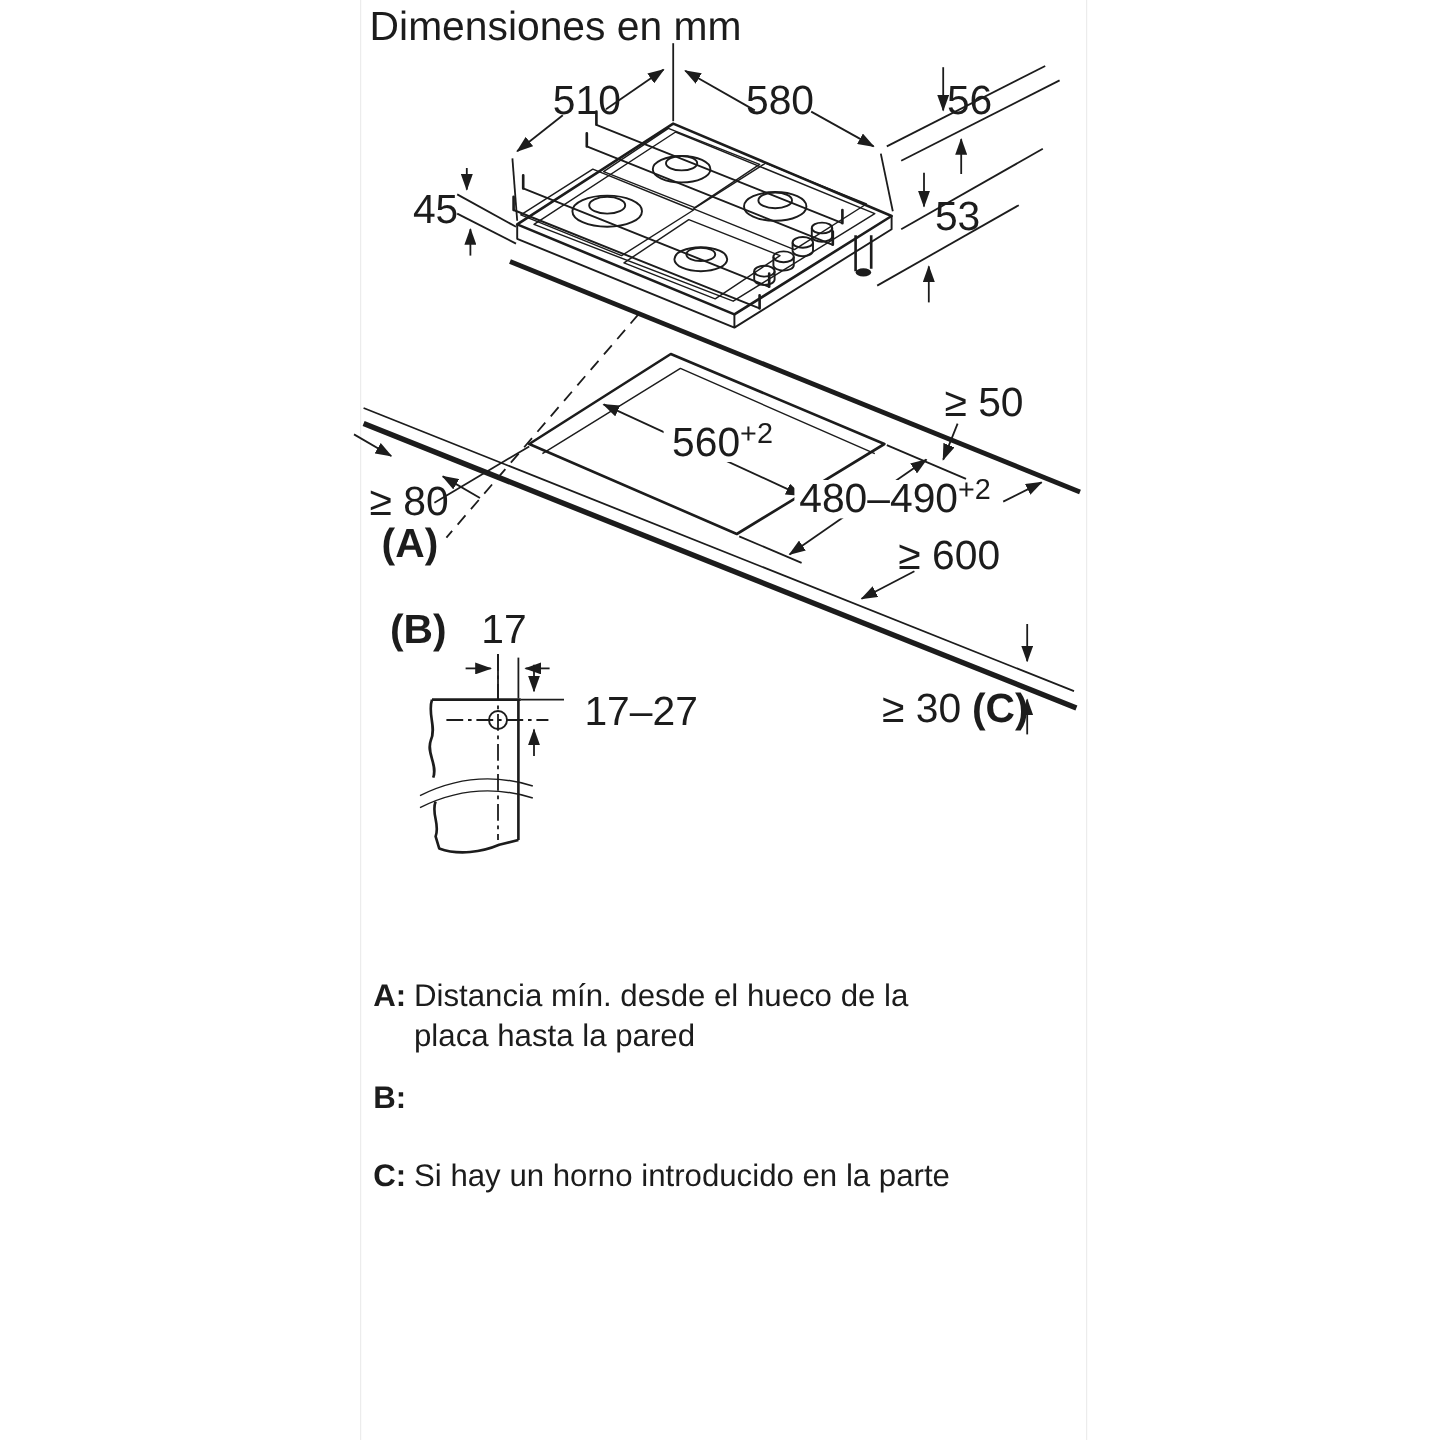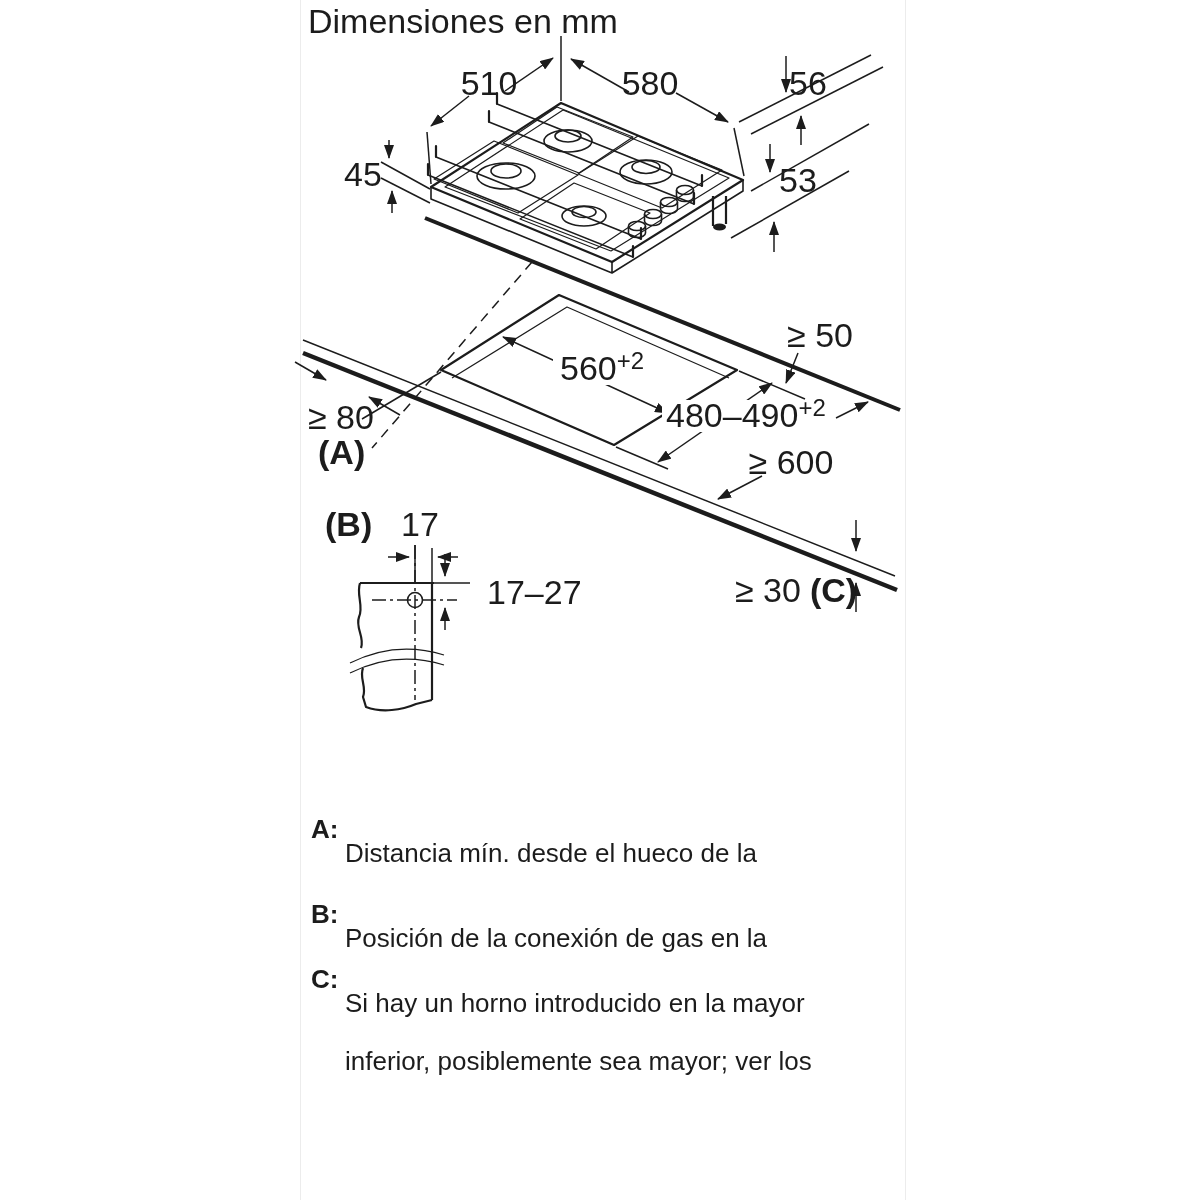--- a/index.html
+++ b/index.html
@@ -9,21 +9,21 @@
   svg .title{font-size:34px;}
   svg .ref{font-weight:bold;}
   .stroke{stroke:#1c1c1c;fill:none;stroke-width:2.2;stroke-linejoin:round;}
   .thin{stroke-width:1.2;}
   .mid{stroke-width:1.6;}
   .dim{stroke:#1c1c1c;fill:none;stroke-width:1.5;}
   .thick4{stroke-width:4;}
   .thick45{stroke-width:4.5;}
   .legend{position:absolute;left:311px;display:flex;color:#1c1c1c;font-size:26px;line-height:34px;}
   .nkey{font-weight:bold;width:34px;flex:none;}
-  .nline{display:block;margin-top:24px;}
+  .nline{display:block;}
   .edgeline{position:absolute;top:0;width:1px;height:1200px;background:#ececec;}
 </style>
 </head>
 <body>
 
 <div class="edgeline" style="left:300px"></div>
 <div class="edgeline" style="left:905px"></div>
 
 <svg width="1200" height="1200" viewBox="0 0 1200 1200">
   <defs>
@@ -203,27 +203,26 @@
       <line class="dim" x1="445" y1="630" x2="445" y2="608" marker-end="url(#ah)"></line>
       <text x="487" y="604">17–27</text>
     </g>
   </g>
 </svg>
 
 <div class="legend" style="top:812px">
   <span class="nkey">A:</span>
   <span class="nlines">
     <span class="nline">Distancia mín. desde el hueco de la</span>
+    <span class="nline">placa hasta la pared</span>
   </span>
 </div>
 <div class="legend" style="top:897px">
   <span class="nkey">B:</span>
   <span class="nlines">
-    <span class="nline">Posición de la conexión de gas en la</span>
   </span>
 </div>
 <div class="legend" style="top:962px">
   <span class="nkey">C:</span>
   <span class="nlines">
-    <span class="nline">Si hay un horno introducido en la mayor</span>
-    <span class="nline">inferior, posiblemente sea mayor; ver los</span>
+    <span class="nline">Si hay un horno introducido en la parte</span>
   </span>
 </div>
 
 </body></html>

